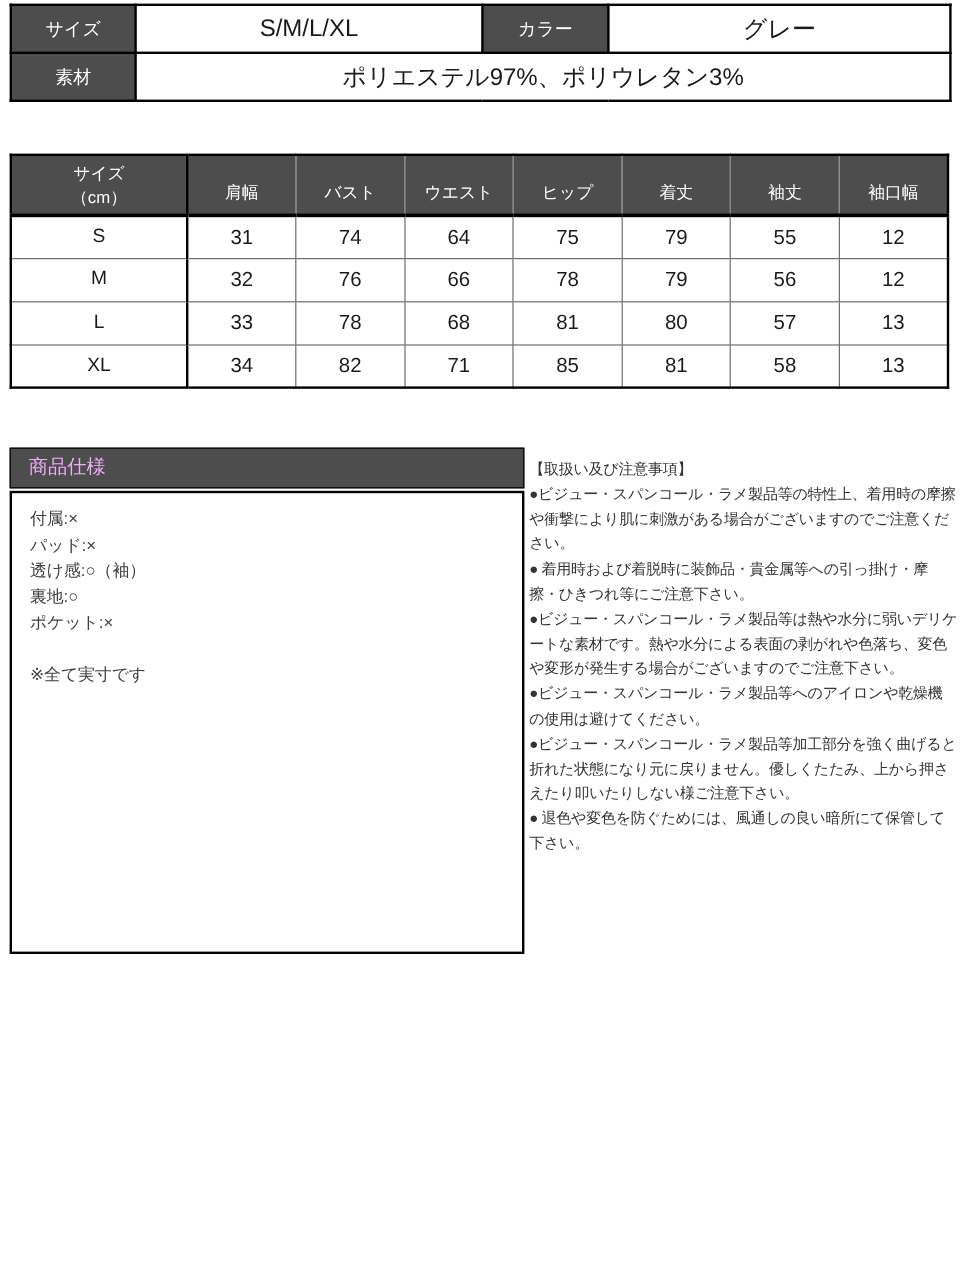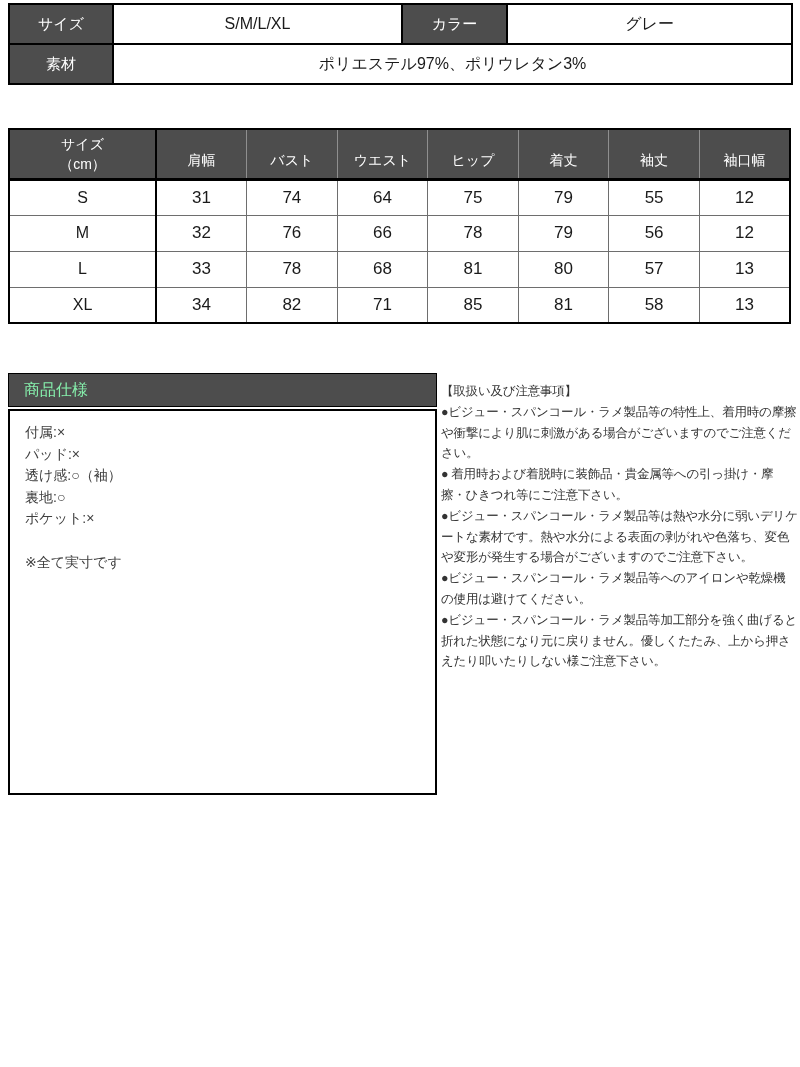--- a/index.html
+++ b/index.html
@@ -21,21 +21,21 @@
   .t1 th, .t1 td {
     border: 2px solid #000;
     height: 40px;
     text-align: center; vertical-align: middle;
     padding: 0;
   }
   .t1 th {
     background: #4d4d4d; color: #fff;
     font-weight: normal; font-size: 15px;
   }
-  .t1 td { font-size: 16px; margin-left: 10px; }
+  .t1 td { font-size: 20px; margin-left: 10px; }
 
   
   .t2 {
     position: absolute; left: 8px; top: 128px;
     width: 783px;
     border-collapse: collapse; table-layout: fixed;
     border: 2px solid #000;
   }
   .t2 thead th {
     background: #4d4d4d; color: #fff;
@@ -54,21 +54,21 @@
     font-size: 17px;
     border: 1px solid #6e6e6e;
     padding: 0;
   }
   .t2 .size-col { border-right: 2px solid #000 !important; font-size: 16px; }
   .t2 thead th.corner { border-right: 2px solid #000; }
 
   
   .spec { position: absolute; left: 8px; top: 373px; width: 429px; }
   .spec-header {
-    background: #4d4d4d; color: #86efac;
+    background: #4d4d4d; color: #f0abfc;
     border: 1px solid #000;
     height: 34px; line-height: 32px;
     padding-left: 15px;
     font-size: 16px;
   }
   .spec-body {
     margin-top: 2px;
     border: 2px solid #000;
     height: 386px;
     padding: 11px 15px;
@@ -193,13 +193,14 @@
   </div>
 </div>
 
 <div class="notes">
   <p>【取扱い及び注意事項】</p>
   <p>●ビジュー・スパンコール・ラメ製品等の特性上、着用時の摩擦や衝撃により肌に刺激がある場合がございますのでご注意ください。</p>
   <p>● 着用時および着脱時に装飾品・貴金属等への引っ掛け・摩擦・ひきつれ等にご注意下さい。</p>
   <p>●ビジュー・スパンコール・ラメ製品等は熱や水分に弱いデリケートな素材です。熱や水分による表面の剥がれや色落ち、変色や変形が発生する場合がございますのでご注意下さい。</p>
   <p>●ビジュー・スパンコール・ラメ製品等へのアイロンや乾燥機の使用は避けてください。</p>
   <p>●ビジュー・スパンコール・ラメ製品等加工部分を強く曲げると折れた状態になり元に戻りません。優しくたたみ、上から押さえたり叩いたりしない様ご注意下さい。</p>
+  <p>● 退色や変色を防ぐためには、風通しの良い暗所にて保管して下さい。</p>
 </div>
 
 </body></html>

